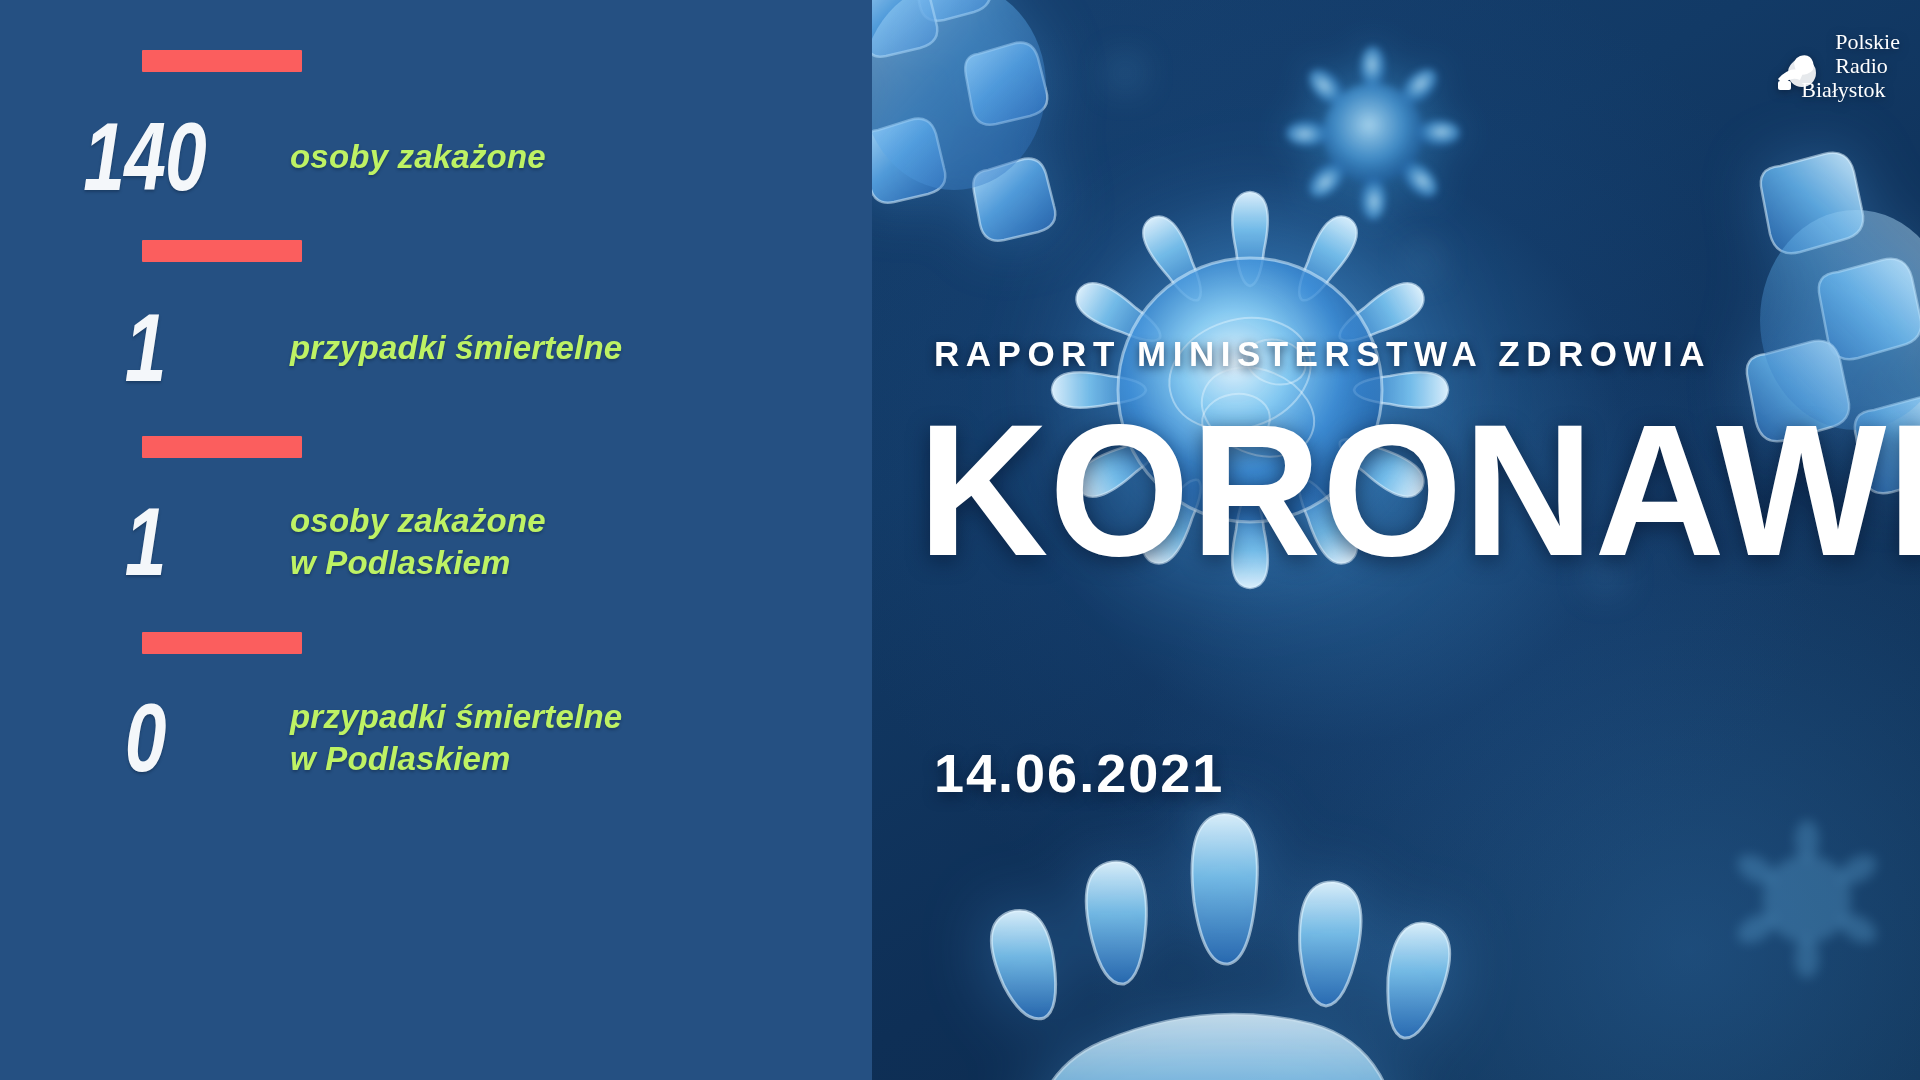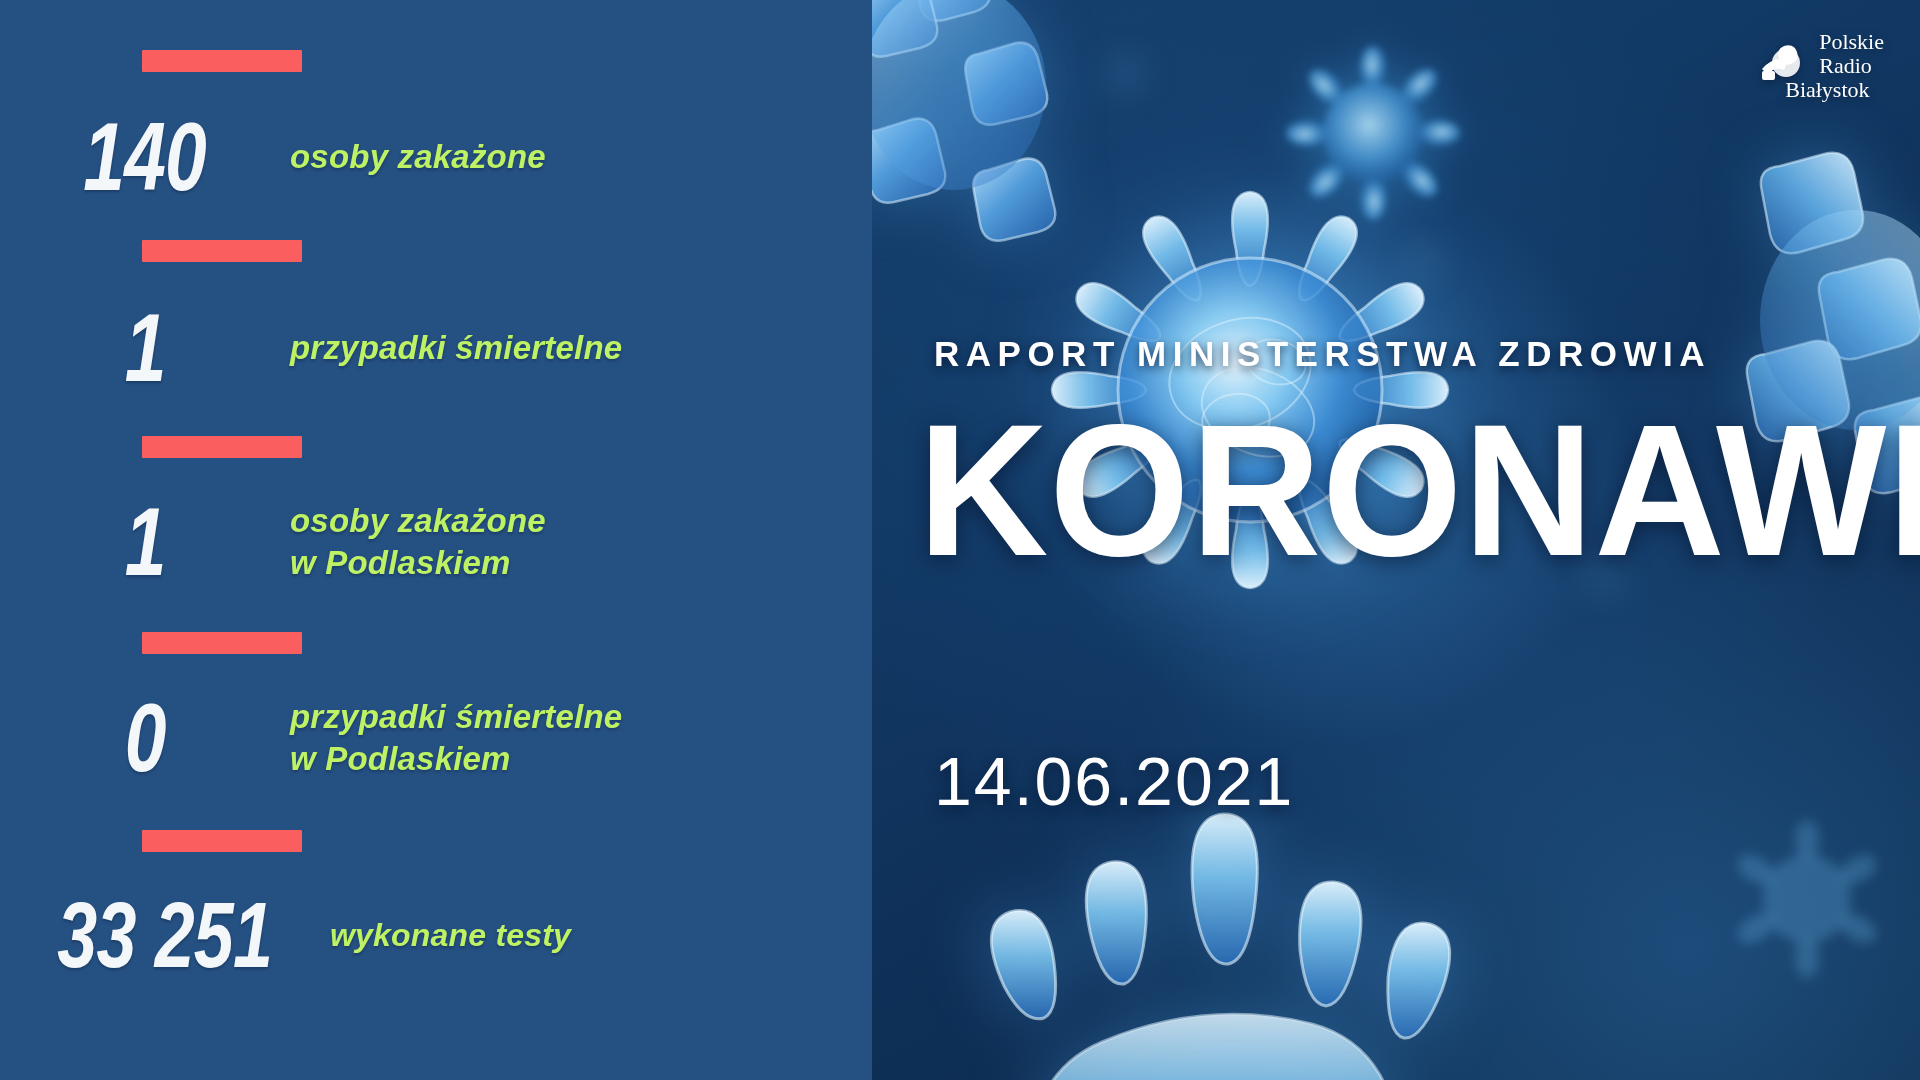--- a/index.html
+++ b/index.html
@@ -127,33 +127,33 @@
     white-space:nowrap;
     transform:scaleX(0.96);
     transform-origin:left center;
     text-shadow:0 5px 22px rgba(5,20,45,0.62);
     z-index:4;
   }
   .report-date {
     position:absolute;
     left:62px; top:742px;
     color:#ffffff;
-    font-size:68px;
-    font-weight:normal;
+    font-size:54px;
+    font-weight:bold;
     letter-spacing:2px;
     white-space:nowrap;
     text-shadow:0 4px 14px rgba(5,20,45,0.7);
     z-index:4;
   }
 
   
   .logo {
     position:absolute;
-    right:36px; top:30px;
-    display:flex; align-items:center; gap:17px;
+    right:20px; top:30px;
+    display:flex; align-items:flex-end; gap:17px;
     z-index:6;
     filter:drop-shadow(0 2px 5px rgba(5,20,45,0.6));
   }
   .logo-mark { width:42px; height:48px; flex:0 0 42px; margin-top:3px; }
   .logo-text {
     color:#ffffff;
     font-family:"Liberation Serif", serif;
     font-size:22px;
     line-height:1.08;
     font-weight:normal;
@@ -212,31 +212,20 @@
         <div class="num-cell">
           <div class="stat-number">0</div>
         </div>
         <div class="stat-label">
           <div>przypadki śmiertelne</div>
           <div>w Podlaskiem</div>
         </div>
       </div>
     </div>
 
-    <div class="stat-row r5">
-      <div class="divider"></div>
-      <div class="stat-body">
-        <div class="num-cell">
-          <div class="stat-number">33 251</div>
-        </div>
-        <div class="stat-label">
-          <div>wykonane testy</div>
-        </div>
-      </div>
-    </div>
 
   </section>
 
   <section class="image-panel">
 
     <div class="bokeh" style="left:240px;top:60px;width:26px;height:26px;background:rgba(120,205,255,0.32);"></div>
     <div class="bokeh" style="left:80px;top:470px;width:18px;height:18px;background:rgba(120,205,255,0.28);"></div>
     <div class="bokeh" style="left:540px;top:250px;width:22px;height:22px;background:rgba(140,215,255,0.30);"></div>
     <div class="bokeh" style="right:300px;top:560px;width:30px;height:30px;background:rgba(110,195,255,0.26);"></div>
     <div class="bokeh" style="left:330px;bottom:250px;width:20px;height:20px;background:rgba(130,210,255,0.25);"></div>

